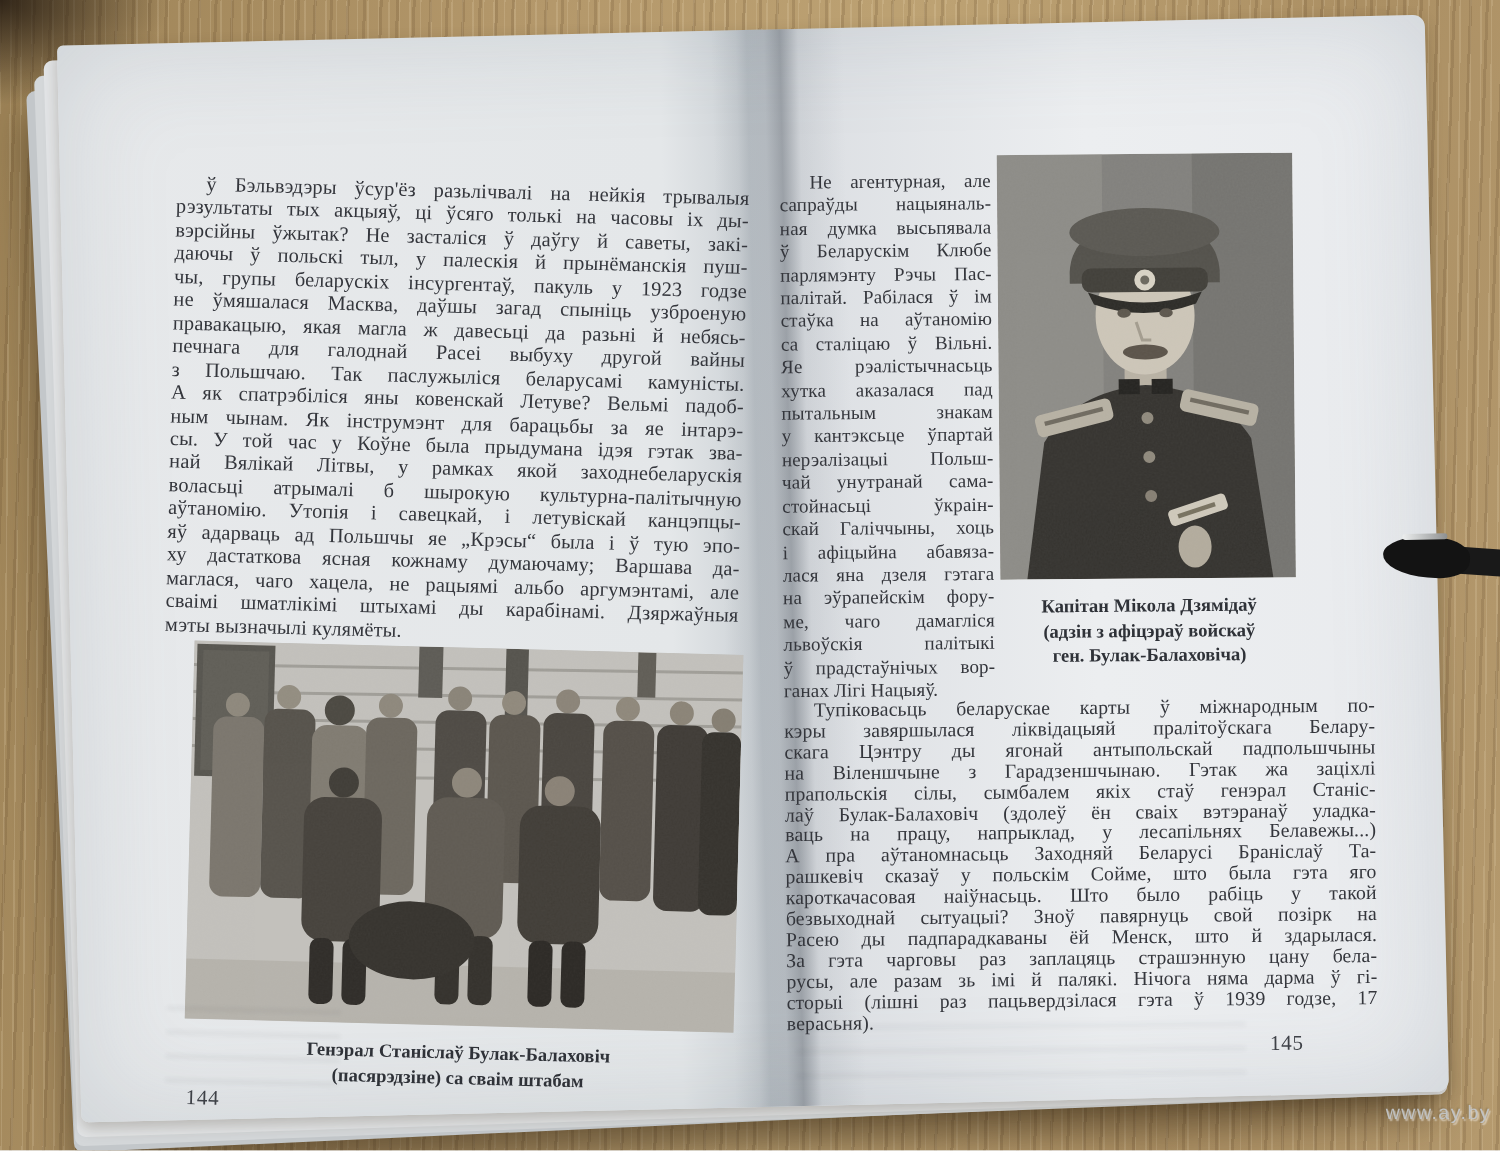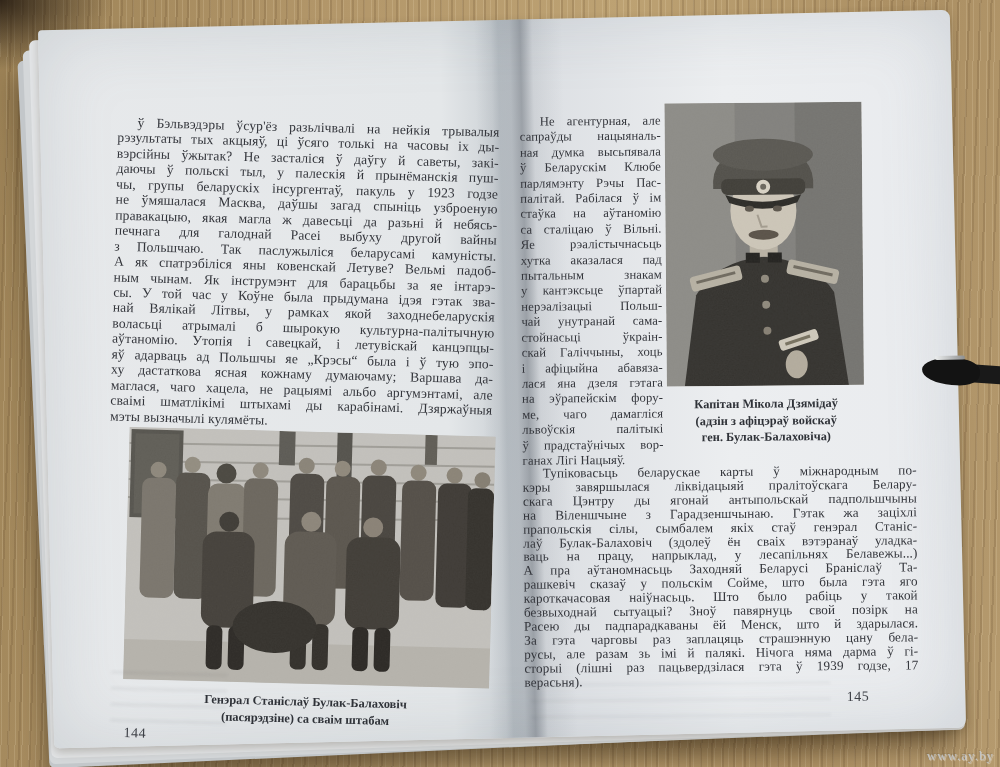--- a/index.html
+++ b/index.html
@@ -56,21 +56,21 @@
   #ghost-left{left:8px;top:556px;width:116px;height:60px;}
   #ghost-right{left:24px;top:602px;width:300px;height:38px;opacity:.04;}
 
   .pen{position:absolute;left:922px;top:355px;width:90px;height:34px;transform:rotate(4deg);}
   .pen-blob{position:absolute;left:0;top:4px;width:58px;height:27px;background:#131313;
     border-radius:55% 40% 40% 55% / 52% 46% 46% 52%;}
   .pen-stem{position:absolute;left:46px;top:9px;width:60px;height:18px;background:#191919;border-radius:3px;}
   .pen-glint{position:absolute;left:12px;top:2px;width:30px;height:4px;border-radius:2px;
     background:linear-gradient(90deg,#eceeee,#8d8f90);transform:rotate(-5deg);}
 
-  .watermark{position:absolute;right:6px;bottom:3px;font-family:Liberation Serif, serif;
+  .watermark{position:absolute;right:6px;bottom:18px;font-family:Liberation Sans, sans-serif;
     font-size:13px;letter-spacing:1px;color:#c4c8cc;opacity:.92;
     text-shadow:1px 1px 1px rgba(255,255,255,.55), -1px -1px 1px rgba(90,75,50,.35);}
 </style>
 </head>
 <body>
 
 <div id="scene">
 
   <div class="stack stack3"></div>
   <div class="stack stack2"></div>

